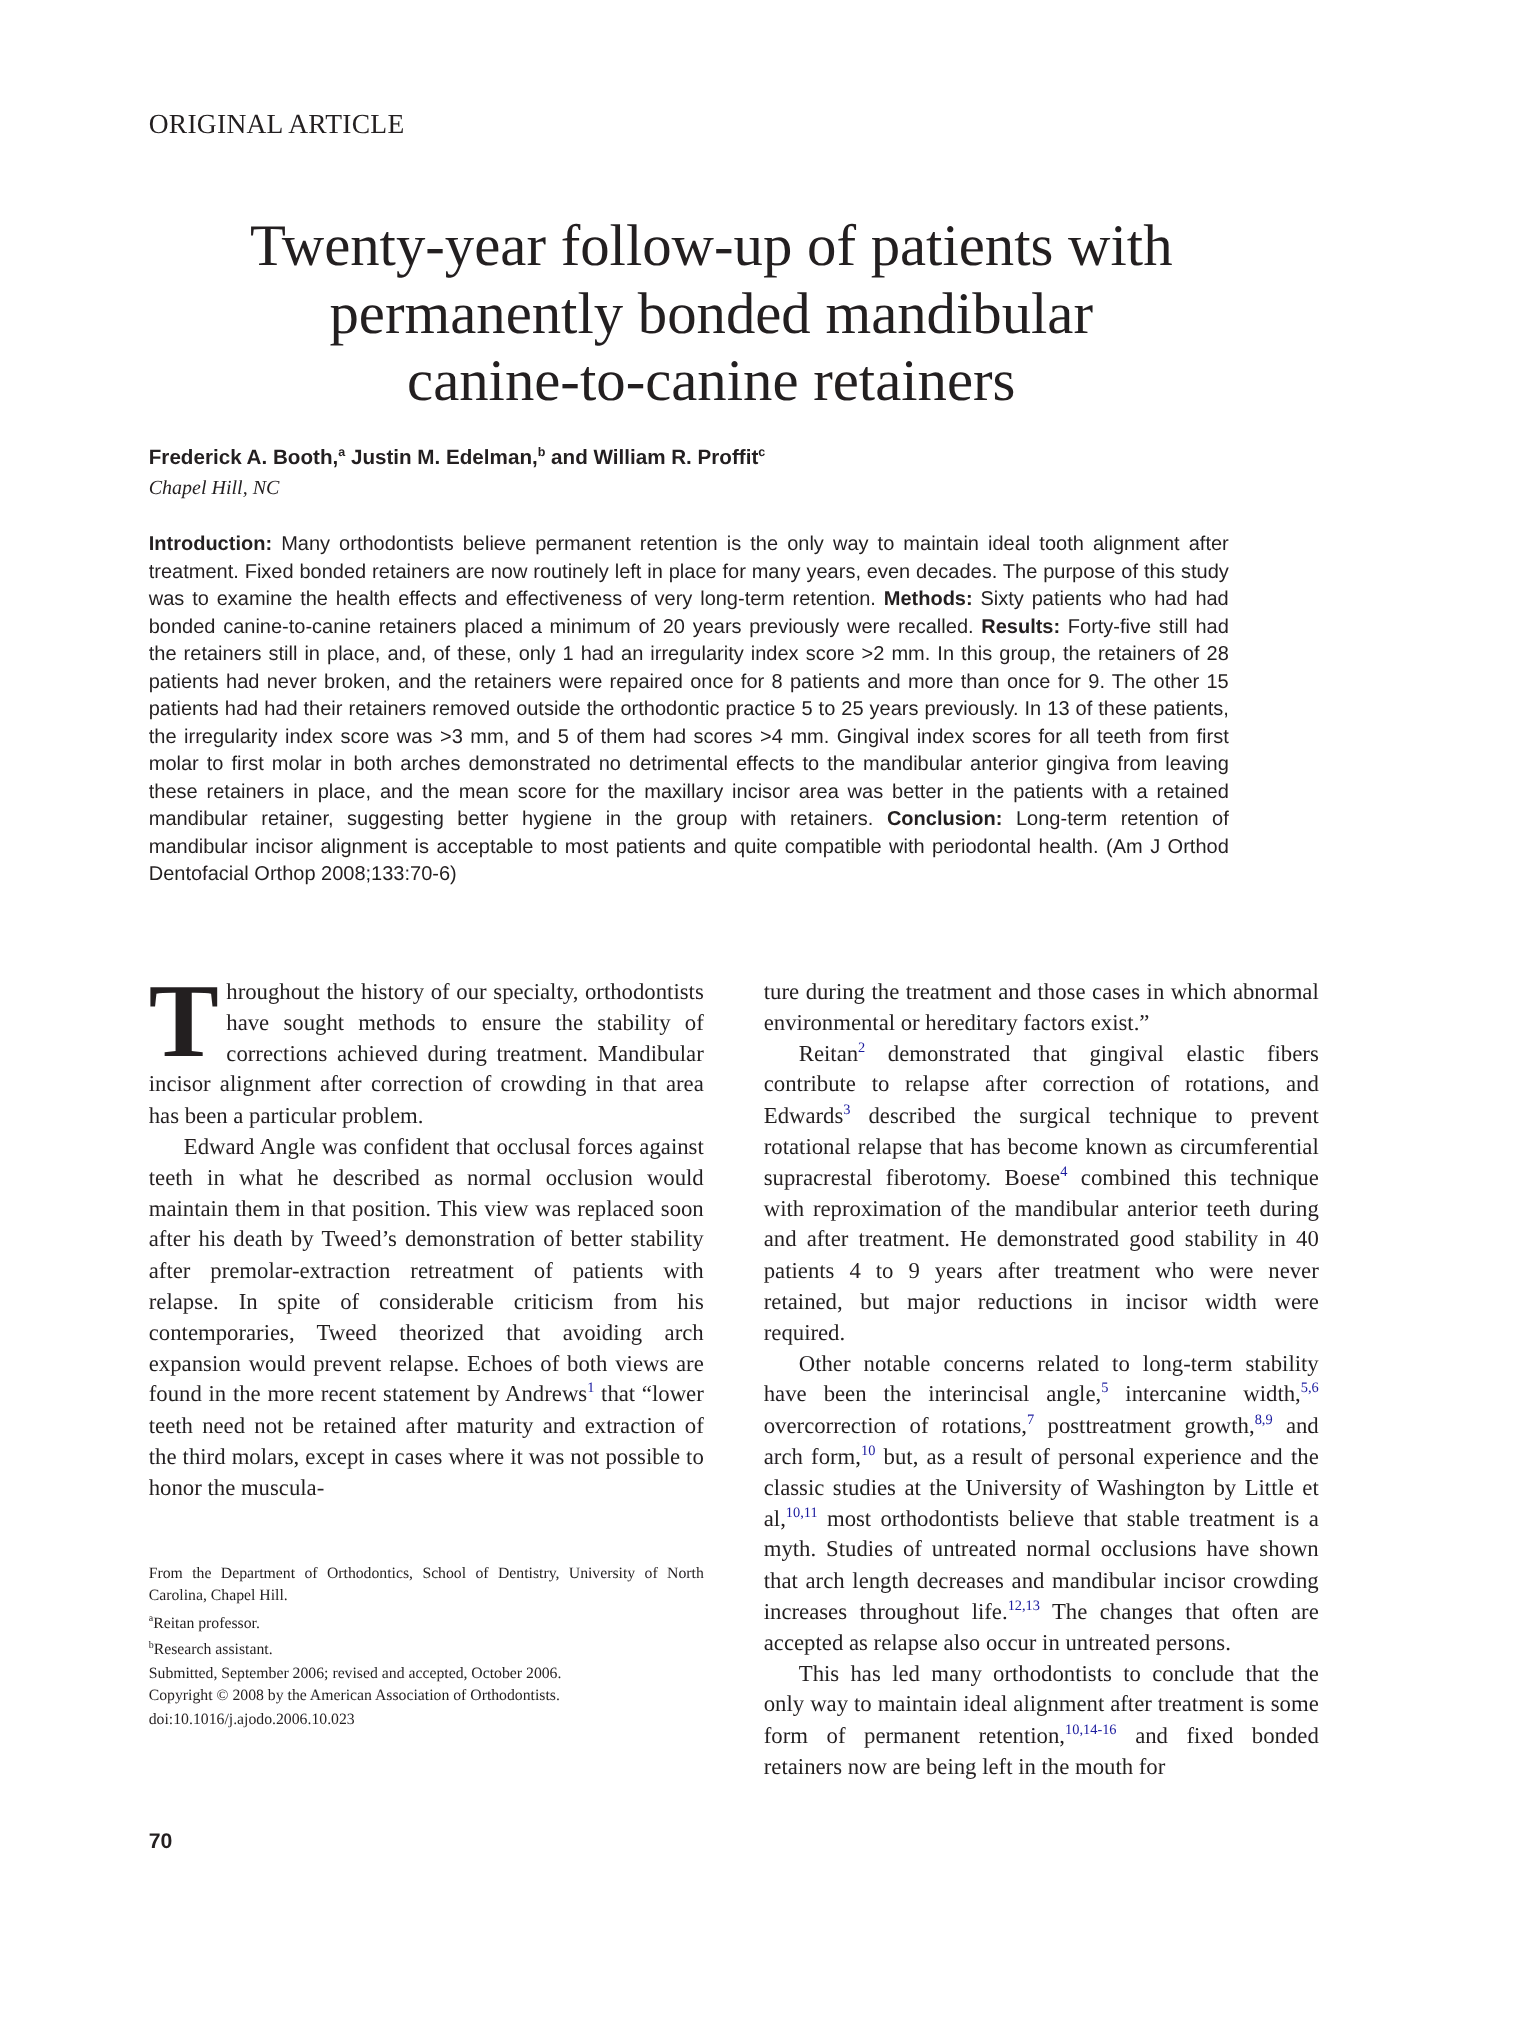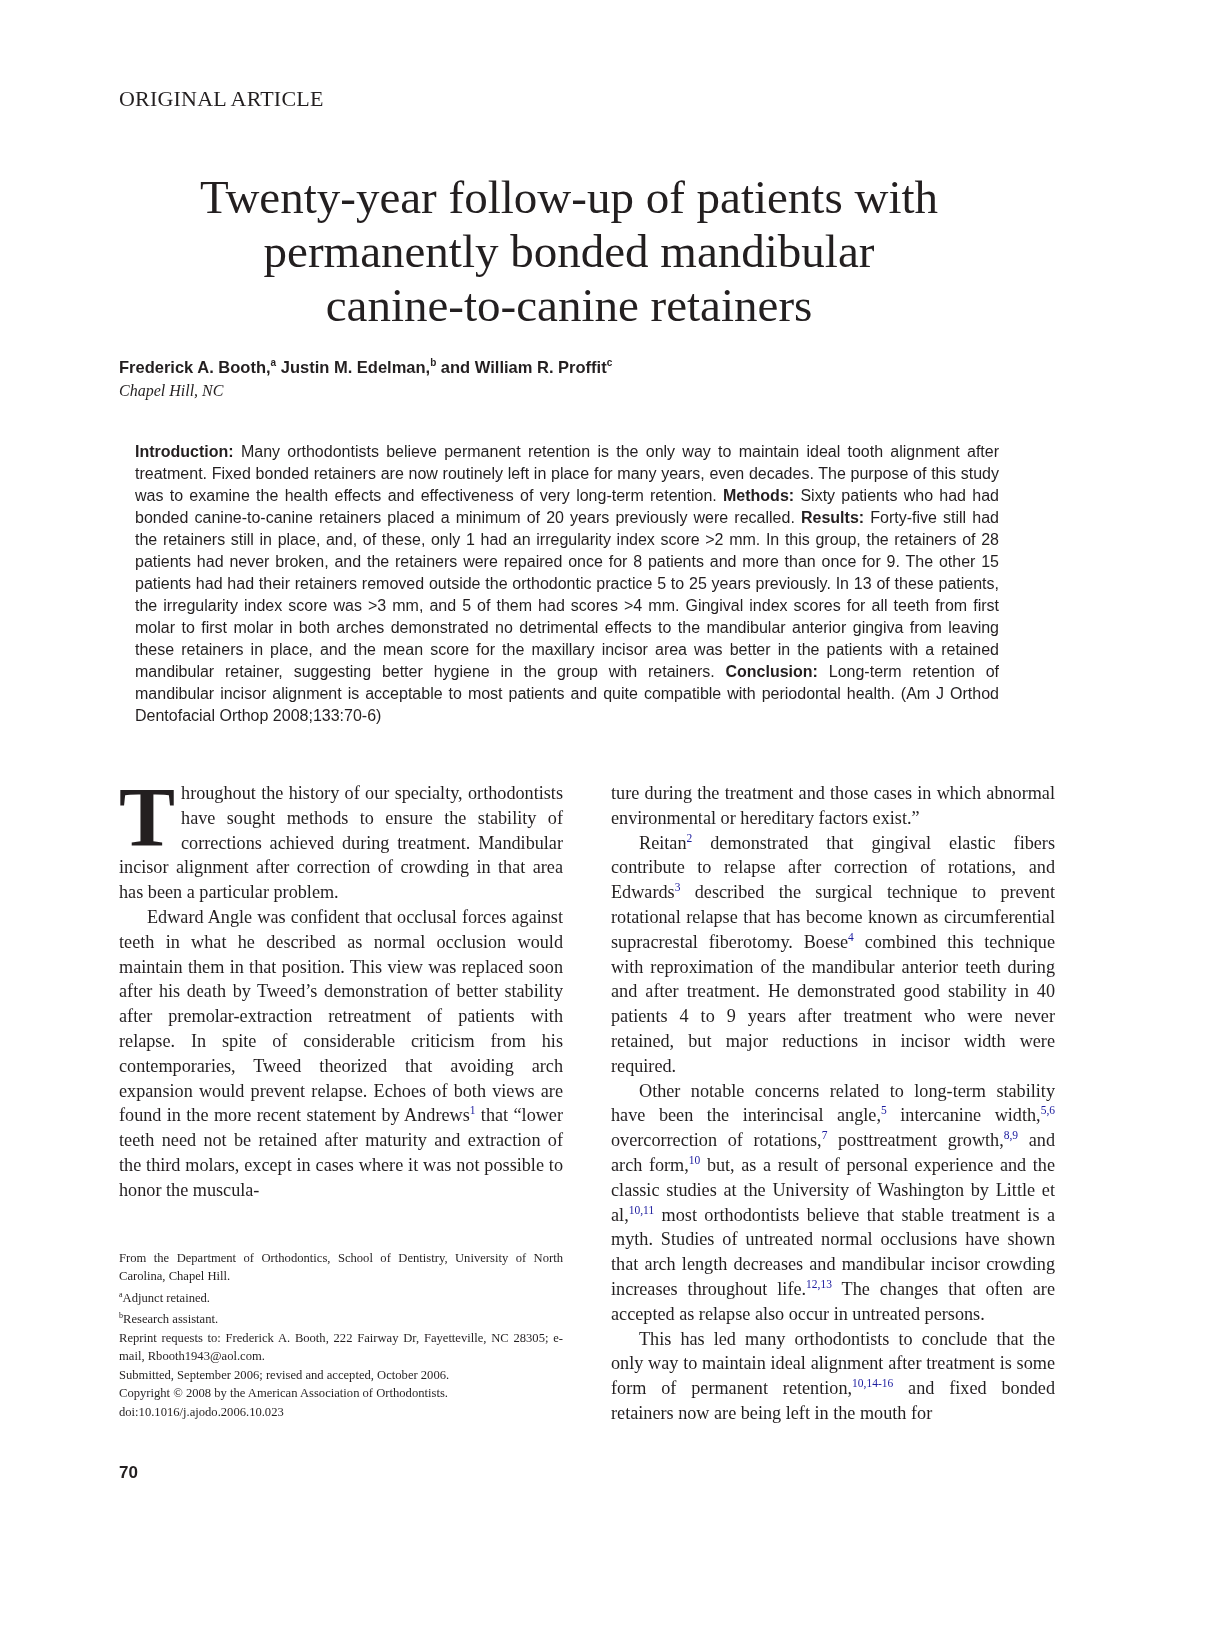--- a/index.html
+++ b/index.html
@@ -4,21 +4,21 @@
 <style>
   html, body { margin: 0; padding: 0; background: #ffffff; }
   body { width: 1219px; height: 1632px; position: relative; overflow: hidden; color: #231f20; }
   .serif { font-family: "Liberation Serif", "DejaVu Serif", serif; text-align: center; }
   .sans { font-family: "Liberation Sans", "DejaVu Sans", sans-serif; text-align: center; }
   .section-label { position: absolute; left: 119px; top: 86px; font-size: 22px; letter-spacing: 0.2px; }
   .title { position: absolute; left: 119px; top: 170px; width: 900px; font-size: 47px; line-height: 54px; font-weight: normal; margin: 0; }
   .authors { position: absolute; left: 119px; top: 357px; font-size: 16.5px; font-weight: bold; }
   .authors sup { font-size: 10px; }
   .affil { position: absolute; left: 119px; top: 382px; font-size: 16px; font-style: italic; }
-  .abstract { position: absolute; left: 119px; top: 425px; width: 864px; font-size: 16px; line-height: 22px; text-align: justify; margin: 16px; }
+  .abstract { position: absolute; left: 119px; top: 425px; width: 864px; font-size: 16px; line-height: 22px; text-align: justify; margin: 0; }
   .abstract b { font-weight: bold; }
   .col { position: absolute; font-size: 18.2px; line-height: 24.8px; text-align: justify; }
   .col-left { left: 119px; top: 781px; width: 444px; }
   .col-right { left: 611px; top: 781px; width: 444px; }
   .col p { margin: 0; }
   .col p.indent { text-indent: 28px; }
   .dropcap { float: left; font-size: 84px; line-height: 66px; margin: 4px 6px 0 0; font-weight: bold; }
   .ref { color: #1a1a9e; font-size: 11.5px; vertical-align: super; line-height: 0; }
   .footnotes { position: absolute; left: 119px; top: 1249px; width: 444px; font-size: 12.6px; line-height: 18.4px; text-align: justify; }
   .footnotes div { margin: 0; }
@@ -51,21 +51,20 @@
 
 <div class="col col-right serif">
   <p>ture during the treatment and those cases in which abnormal environmental or hereditary factors exist.”</p>
   <p class="indent"><span>Reitan</span><a class="ref">2</a><span> demonstrated that gingival elastic fibers contribute to relapse after correction of rotations, and Edwards</span><a class="ref">3</a><span> described the surgical technique to prevent rotational relapse that has become known as circumferential supracrestal fiberotomy. Boese</span><a class="ref">4</a><span> combined this technique with reproximation of the mandibular anterior teeth during and after treatment. He demonstrated good stability in 40 patients 4 to 9 years after treatment who were never retained, but major reductions in incisor width were required.</span></p>
   <p class="indent"><span>Other notable concerns related to long-term stability have been the interincisal angle,</span><a class="ref">5</a><span> intercanine width,</span><a class="ref">5,6</a><span> overcorrection of rotations,</span><a class="ref">7</a><span> posttreatment growth,</span><a class="ref">8,9</a><span> and arch form,</span><a class="ref">10</a><span> but, as a result of personal experience and the classic studies at the University of Washington by Little et al,</span><a class="ref">10,11</a><span> most orthodontists believe that stable treatment is a myth. Studies of untreated normal occlusions have shown that arch length decreases and mandibular incisor crowding increases throughout life.</span><a class="ref">12,13</a><span> The changes that often are accepted as relapse also occur in untreated persons.</span></p>
   <p class="indent"><span>This has led many orthodontists to conclude that the only way to maintain ideal alignment after treatment is some form of permanent retention,</span><a class="ref">10,14-16</a><span> and fixed bonded retainers now are being left in the mouth for</span></p>
 </div>
 
 <div class="footnotes serif">
   <div>From the Department of Orthodontics, School of Dentistry, University of North Carolina, Chapel Hill.</div>
-  <div><sup>a</sup><span>Adjunct retained.</span></div>
+  <div><sup>a</sup><span>Reitan professor.</span></div>
   <div><sup>b</sup><span>Research assistant.</span></div>
-  <div>Reprint requests to: Frederick A. Booth, 222 Fairway Dr, Fayetteville, NC 28305; e-mail, Rbooth1943@aol.com.</div>
   <div>Submitted, September 2006; revised and accepted, October 2006.</div>
   <div>Copyright © 2008 by the American Association of Orthodontists.</div>
   <div>doi:10.1016/j.ajodo.2006.10.023</div>
 </div>
 
 <div class="page-number sans">70</div>
 
 </body></html>

